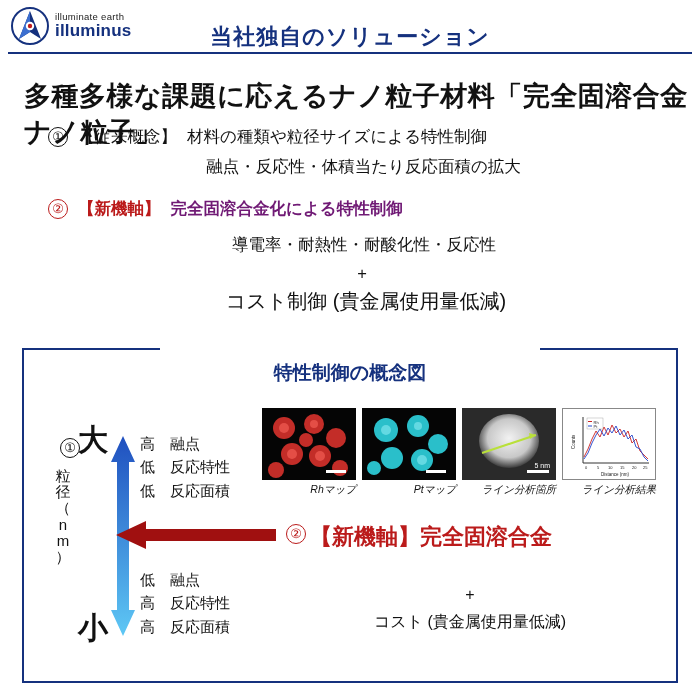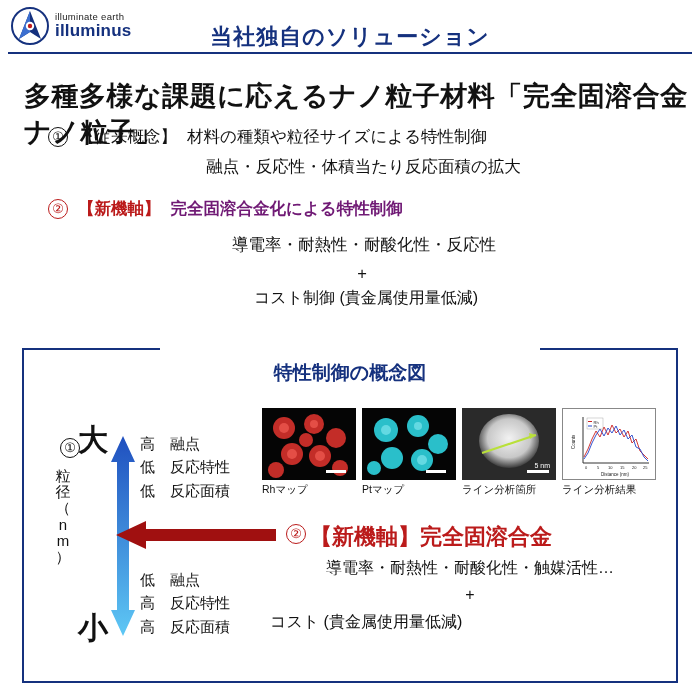--- a/index.html
+++ b/index.html
@@ -82,21 +82,21 @@
     text-align: center; font-size: 16.5px; color: #111;
     padding-left: 28px;
   }
   .plus1 {
     position: absolute; left: 0; top: 264px; width: 700px;
     text-align: center; font-size: 16.5px; color: #111;
     padding-left: 24px;
   }
   .row2c {
     position: absolute; left: 0; top: 288px; width: 700px;
-    text-align: center; font-size: 16px; color: #111;
+    text-align: center; font-size: 20px; color: #111;
     padding-left: 32px;
   }
 
   
   .diagram {
     position: absolute; left: 22px; top: 348px;
     width: 656px; height: 335px;
     border: 2px solid #15317e;
     background: #fff;
   }
@@ -153,21 +153,21 @@
   .imgs {
     position: absolute; left: 262px; top: 408px;
     display: flex; gap: 6px;
   }
   .img-cell { width: 94px; }
   .img-box {
     width: 94px; height: 72px; position: relative; overflow: hidden;
     background: #000;
   }
   .img-cap {
-    margin-top: 3px; font-size: 10.5px; color: #111; text-align: left;
+    margin-top: 3px; font-size: 10.5px; color: #111; text-align: right; font-style: italic;
   }
   .img-box.plot { background: #fff; border: 1px solid #888; }
 
   .scalebar {
     position: absolute; right: 7px; bottom: 7px;
     width: 22px; height: 3px; background: #fff;
   }
   .scalelabel {
     position: absolute; right: 6px; bottom: 11px;
     font-size: 7px; color: #fff;
@@ -188,21 +188,21 @@
   .bottom-line1 {
     position: absolute; left: 270px; top: 558px; width: 400px;
     text-align: center; font-size: 16px; color: #111;
   }
   .bottom-plus {
     position: absolute; left: 270px; top: 586px; width: 400px;
     text-align: center; font-size: 16px; color: #111;
   }
   .bottom-line2 {
     position: absolute; left: 270px; top: 612px; width: 400px;
-    text-align: left; font-size: 16px; color: #111;
+    text-align: center; font-size: 16px; color: #111;
   }
 </style>
 </head>
 <body>
 
 <div class="slide">
 
   <div class="header">
     <div class="logo-wrap">
       <div class="logo-mark">
@@ -397,17 +397,16 @@
     <svg width="160" height="30" viewBox="0 0 160 30">
       <polygon points="0,15 30,1 30,9 160,9 160,21 30,21 30,29" fill="#a01010"></polygon>
     </svg>
   </div>
   <div class="new-axis-num">
     <span class="circle-num red">②</span>
   </div>
   <div class="new-label">
     <span>【新機軸】</span><span>完全固溶合金</span>
   </div>
-  <div class="bottom-line1">導電率・耐熱性・耐酸化性・触媒活性…</div>
   <div class="bottom-plus">+</div>
   <div class="bottom-line2">コスト (貴金属使用量低減)</div>
 
 </div>
 
 </body></html>

